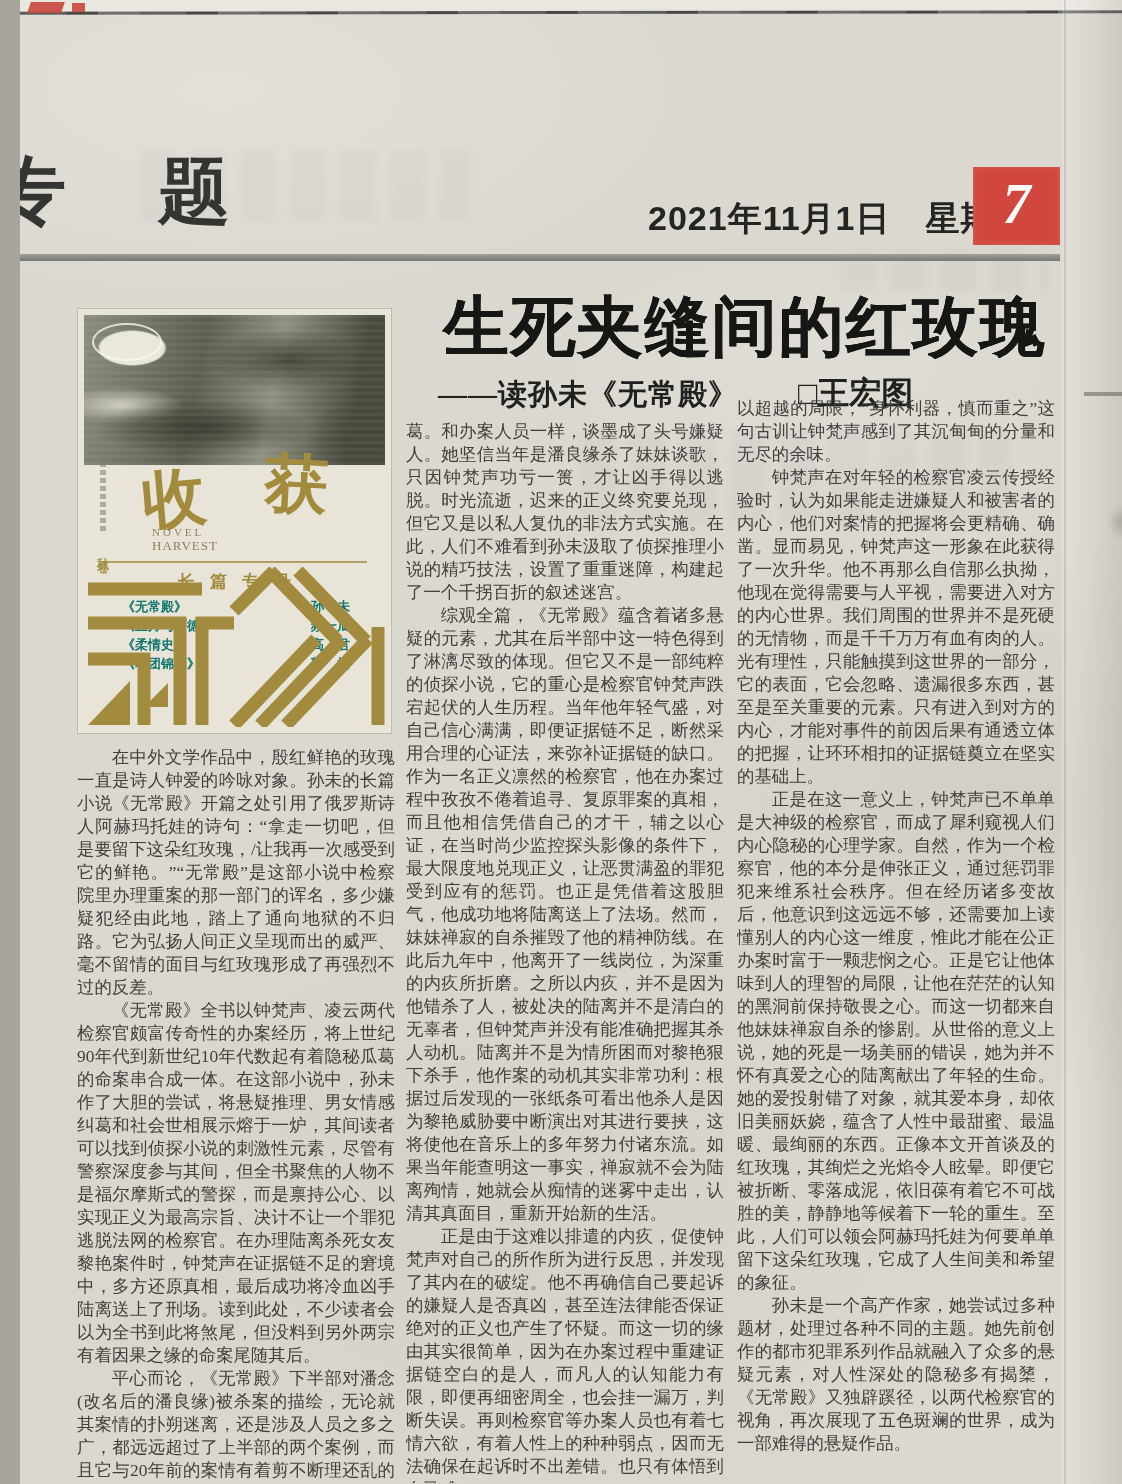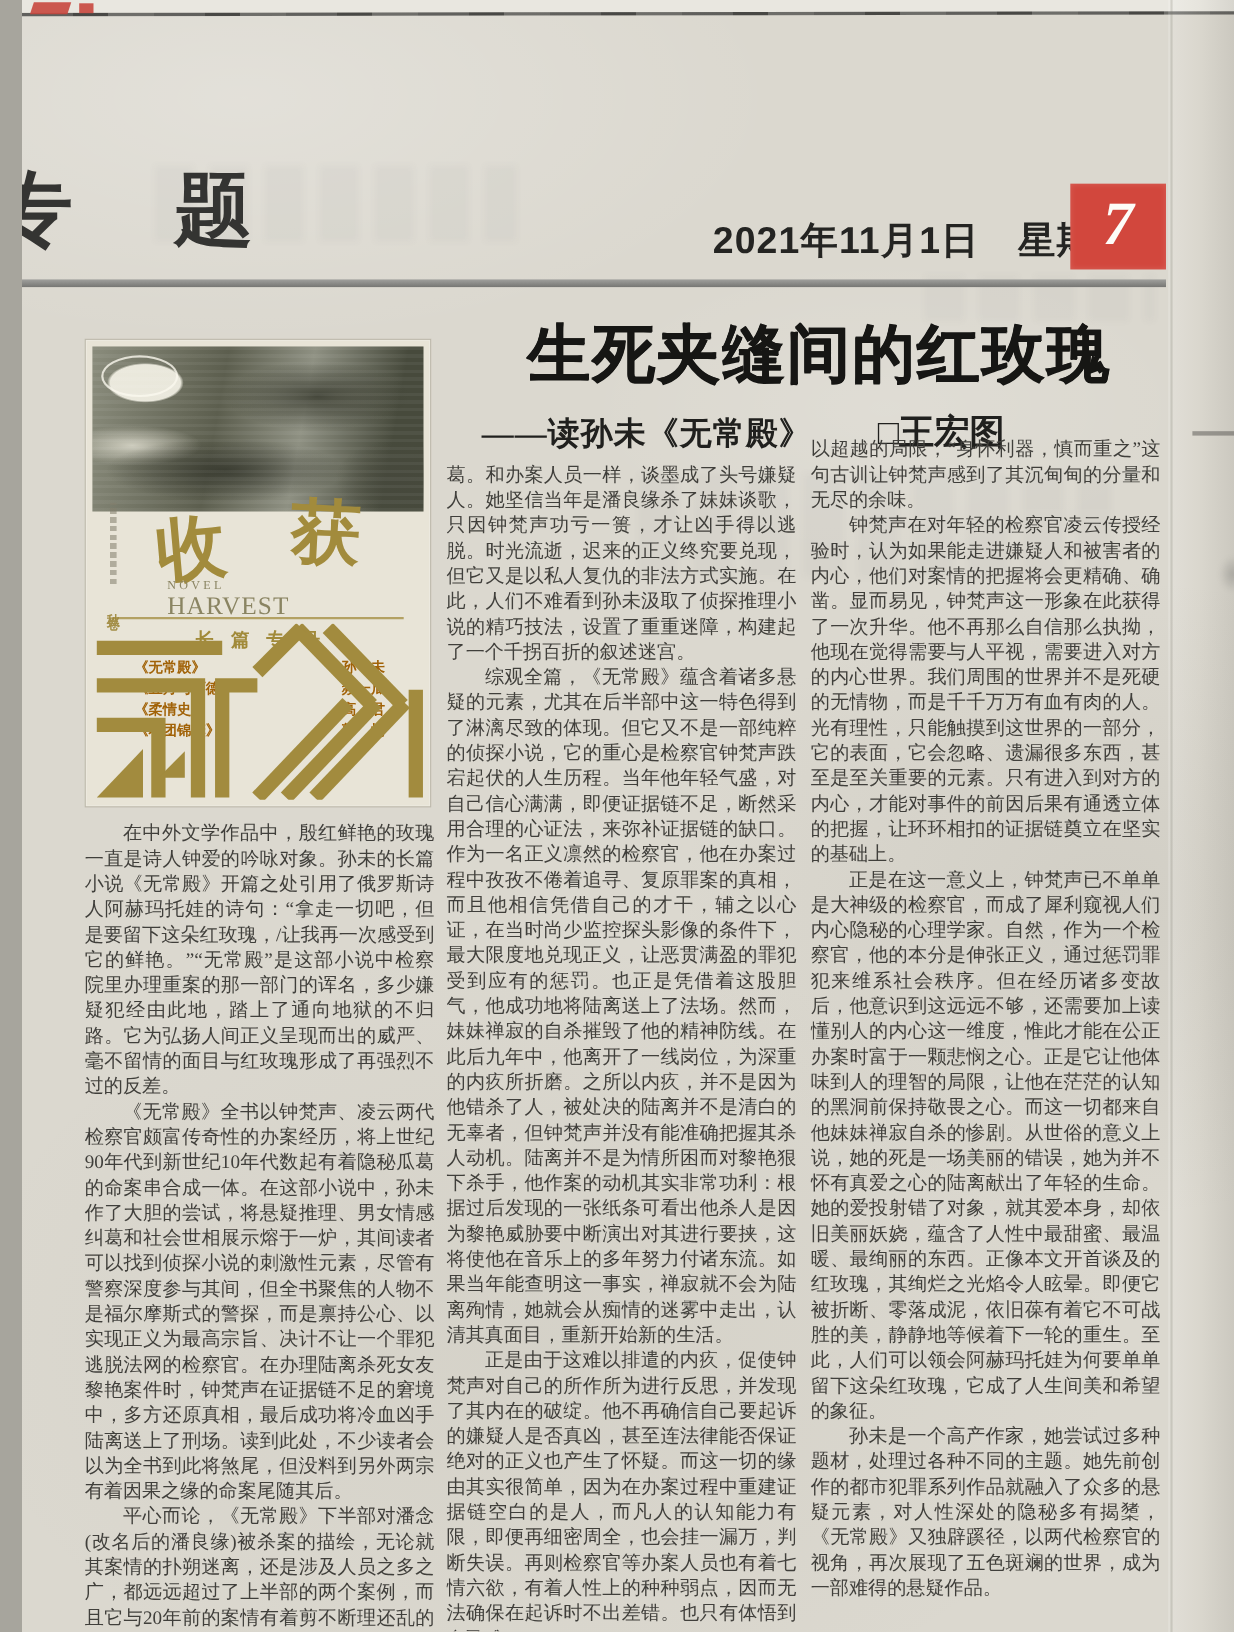--- a/index.html
+++ b/index.html
@@ -36,21 +36,21 @@
     font-weight:700;font-size:34px;color:#242422;letter-spacing:1px;}
   .page-badge{position:absolute;left:953px;top:167px;width:87px;height:78px;background:#d2473d;
     display:flex;align-items:center;justify-content:center;
     box-shadow:inset 0 0 6px rgba(255,255,255,.15);}
   .page-badge span{color:#fdfcf8;font-size:56px;font-style:italic;font-weight:700;
     font-family:"Liberation Serif",serif;transform:translateY(-2px);}
   .header-rule{position:absolute;left:0;top:254px;width:1040px;height:7px;
     background:linear-gradient(#a0a09d,#767673);}
   
   .art-title{position:absolute;left:418px;top:290px;width:614px;text-align:center;
-    font-size:57px;font-weight:900;color:#161614;letter-spacing:2px;line-height:1.15;
+    font-size:65px;font-weight:900;color:#161614;letter-spacing:2px;line-height:1.15;
     text-shadow:.6px 0 0 #161614, 0 .4px 0 #161614;}
   .art-sub{position:absolute;left:418px;top:372px;width:614px;display:flex;
     align-items:baseline;gap:60px;color:#20201e;}
   .art-sub .dash-part{font-size:29px;font-weight:700;letter-spacing:1px;}
   .art-sub .author-part{font-size:32px;font-weight:700;}
   .sub-dash-right{position:absolute;left:1064px;top:392px;width:52px;height:4px;background:rgba(85,84,80,.5);}
   
   .cover{position:absolute;left:57px;top:308px;width:313px;height:424px;background:#e8e4d7;
     border:1px solid rgba(118,115,102,.38);box-shadow:0 0 0 1px rgba(255,255,255,.2) inset;}
   .cover-photo{position:absolute;left:6px;top:6px;right:6px;height:150px;
@@ -65,26 +65,26 @@
     background:repeating-linear-gradient(0deg, rgba(255,255,255,.05) 0 3px, transparent 3px 7px);}
   .oval{position:absolute;left:8px;top:8px;width:66px;height:34px;border:2px solid rgba(250,248,238,.8);
     border-radius:50%;}
   .mag-title{position:absolute;left:0;top:146px;width:100%;display:flex;justify-content:center;gap:58px;
     color:#a28b3c;font-weight:700;font-size:64px;line-height:1;}
   .mag-title .c1{transform:translateY(12px) rotate(-5deg);}
   .mag-title .c2{transform:translateY(-2px) rotate(3deg);}
   .mag-en{position:absolute;left:74px;top:218px;color:#8a8462;line-height:1.05;
     font-family:"Liberation Serif",serif;}
   .mag-en .l1{font-size:11px;letter-spacing:3px;}
-  .mag-en .l2{font-size:23px;letter-spacing:1px;}
+  .mag-en .l2{font-size:13px;letter-spacing:1px;}
   .issue-wrap{position:absolute;left:24px;top:252px;width:265px;border-top:2px solid rgba(162,139,60,.75);
     padding-top:7px;text-align:center;}
   .issue-label{display:inline-block;color:#a18a39;font-size:17px;font-weight:700;
     letter-spacing:15px;padding-left:15px;}
-  .cover-toc{position:absolute;left:44px;top:288px;width:228px;color:#a16207;font-weight:600;
+  .cover-toc{position:absolute;left:44px;top:288px;width:228px;color:#0f766e;font-weight:600;
     font-size:13px;line-height:19px;}
   .toc-row{display:flex;justify-content:space-between;}
   .season{position:absolute;left:16px;top:238px;writing-mode:vertical-rl;color:#9d8639;
     font-size:12px;letter-spacing:5px;font-weight:600;opacity:.9;}
   .pub-col{position:absolute;left:22px;top:148px;width:6px;height:74px;
     background:repeating-linear-gradient(0deg, rgba(130,126,108,.55) 0 5px, transparent 5px 8px);}
   .pattern{position:absolute;left:6px;right:6px;bottom:6px;height:160px;}
   
   .col{position:absolute;width:318px;overflow:hidden;}
   .col p{margin:0;font-size:17.4px;line-height:23px;text-align:justify;color:#403f3b;}

